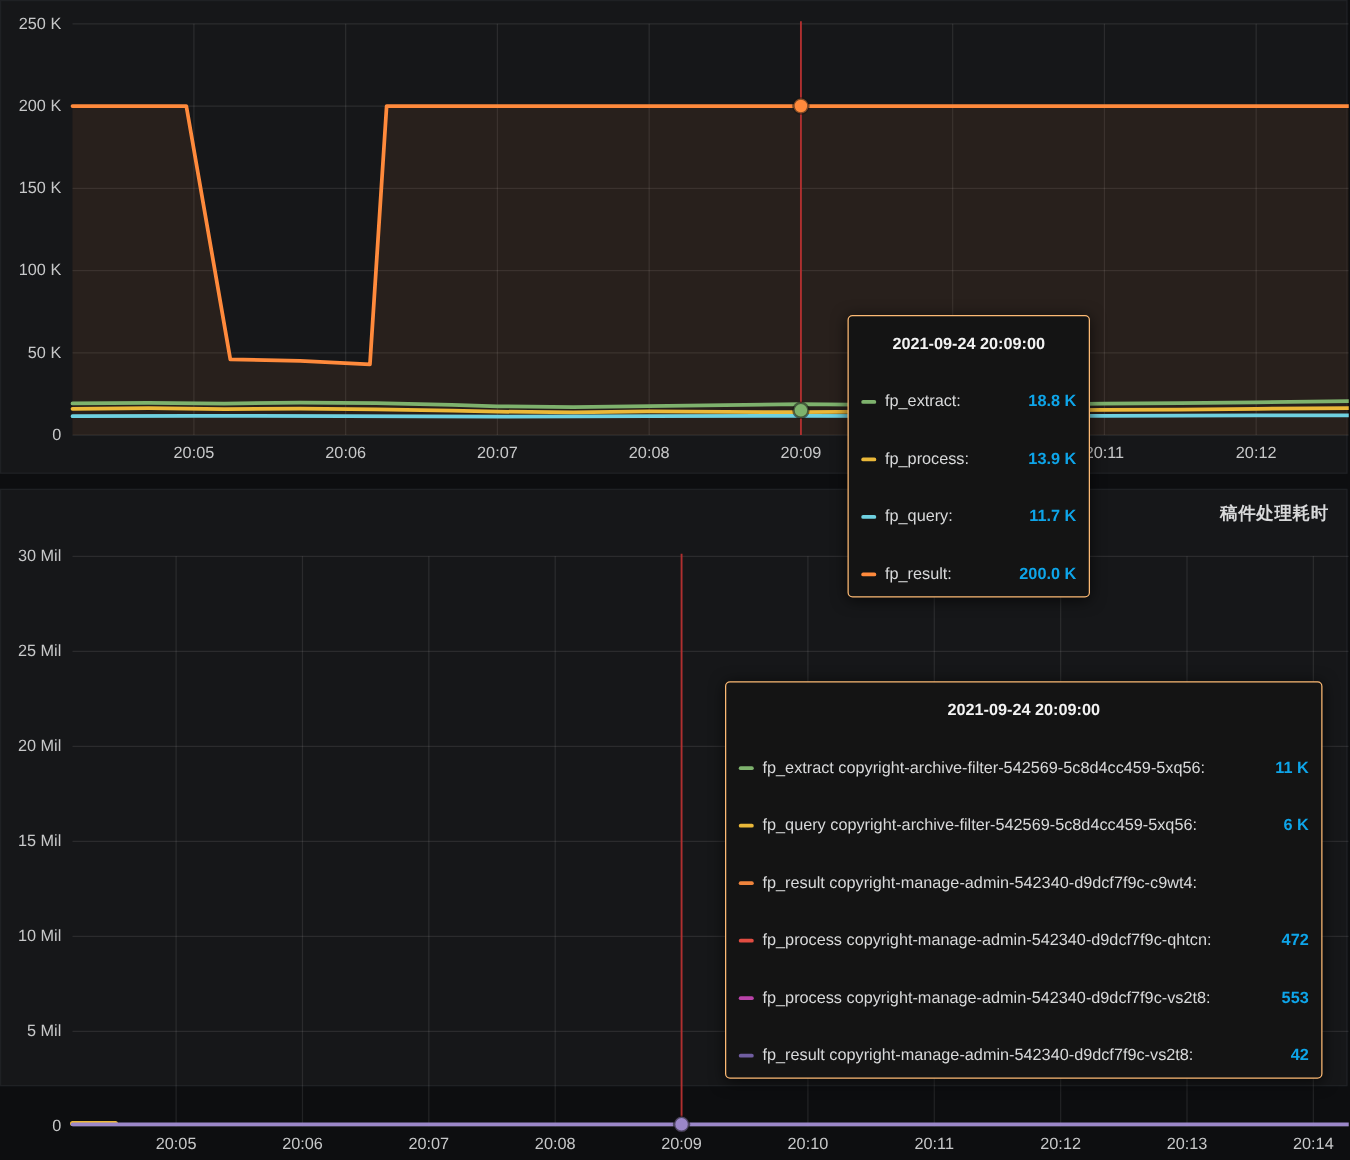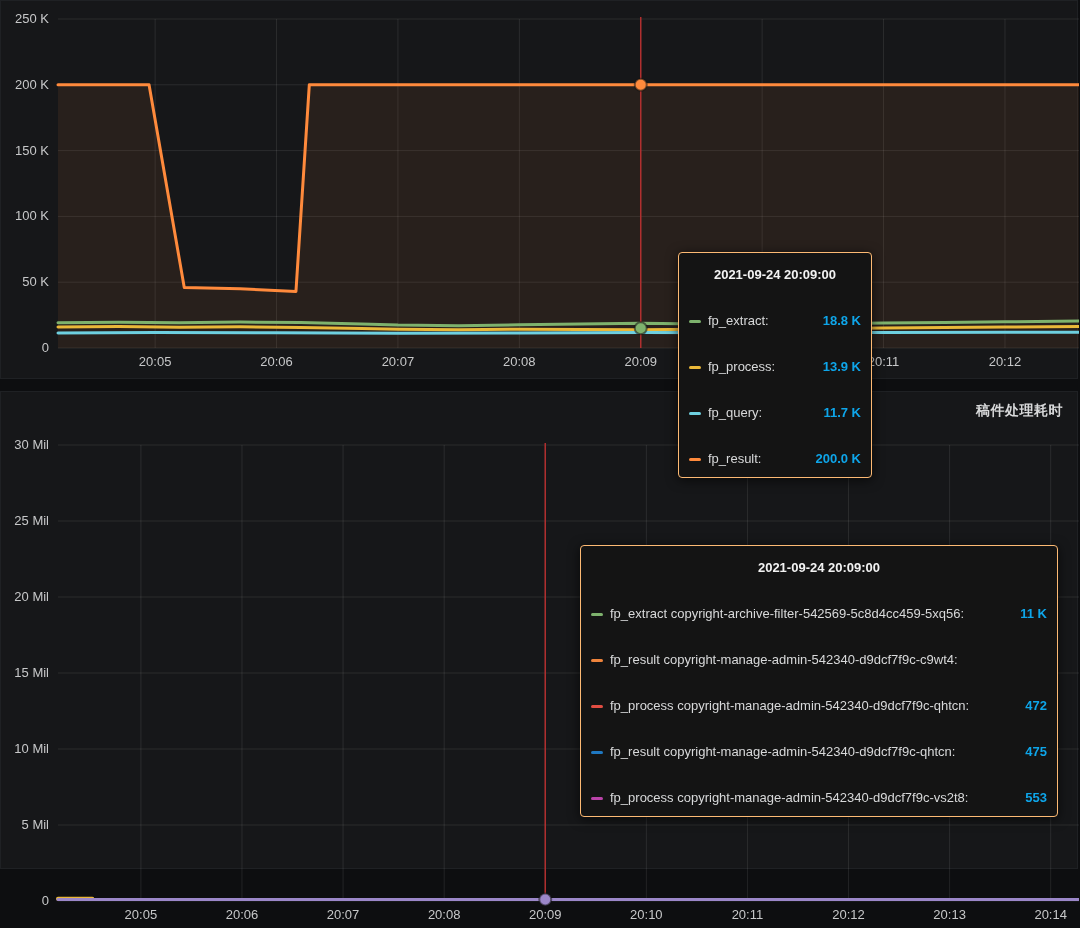--- a/index.html
+++ b/index.html
@@ -137,34 +137,39 @@
       </div>
     </div>
   <div class="tooltip" id="tooltip1">
       <div class="tt-header">2021-09-24 20:09:00</div>
       <div class="tt-row">
         <span class="tt-icon" style="background: rgb(126, 178, 109);"></span>
         <span class="tt-label">fp_extract copyright-archive-filter-542569-5c8d4cc459-5xq56:</span>
         <span class="tt-value">11 K</span>
       </div>
       <div class="tt-row">
+        <span class="tt-icon" style="background: rgb(234, 184, 57);"></span>
+        <span class="tt-label">fp_query copyright-archive-filter-542569-5c8d4cc459-5xq56:</span>
+        <span class="tt-value">6 K</span>
+      </div>
+      <div class="tt-row">
         <span class="tt-icon" style="background: rgb(239, 132, 60);"></span>
         <span class="tt-label">fp_result copyright-manage-admin-542340-d9dcf7f9c-c9wt4:</span>
         <span class="tt-value"></span>
       </div>
       <div class="tt-row">
         <span class="tt-icon" style="background: rgb(226, 77, 66);"></span>
         <span class="tt-label">fp_process copyright-manage-admin-542340-d9dcf7f9c-qhtcn:</span>
         <span class="tt-value">472</span>
       </div>
       <div class="tt-row">
-        <span class="tt-icon" style="background: rgb(31, 120, 193);"></span>
-        <span class="tt-label">fp_result copyright-manage-admin-542340-d9dcf7f9c-qhtcn:</span>
-        <span class="tt-value">475</span>
-      </div>
-      <div class="tt-row">
         <span class="tt-icon" style="background: rgb(186, 67, 169);"></span>
         <span class="tt-label">fp_process copyright-manage-admin-542340-d9dcf7f9c-vs2t8:</span>
         <span class="tt-value">553</span>
+      </div>
+      <div class="tt-row">
+        <span class="tt-icon" style="background: rgb(112, 93, 160);"></span>
+        <span class="tt-label">fp_result copyright-manage-admin-542340-d9dcf7f9c-vs2t8:</span>
+        <span class="tt-value">42</span>
       </div>
     </div>
 
 </div>
 
 </body></html>

